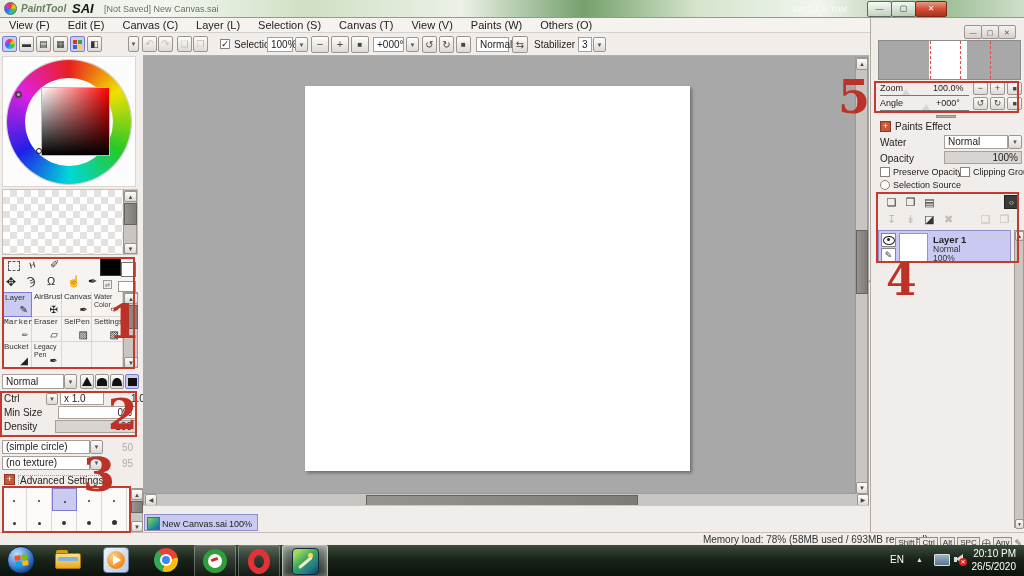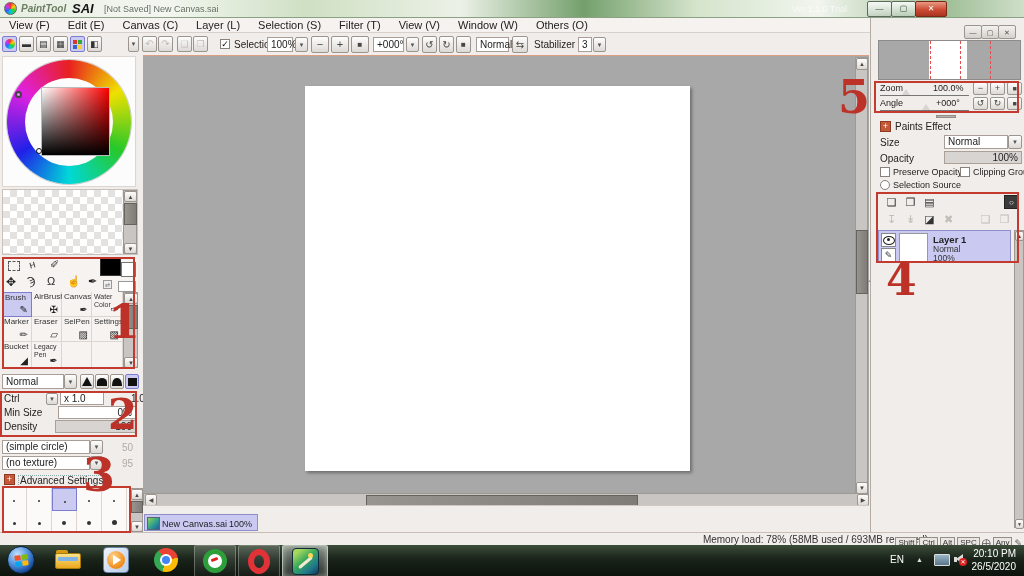--- a/index.html
+++ b/index.html
@@ -73,23 +73,23 @@
     background:linear-gradient(#e89a84,#cc4a32 55%,#a83420);color:#fff;border-color:#7c2616;">✕</div>
 </div>
 
 <div class="abs" style="left:0;top:18px;width:1024px;height:15px;
   background:#f5f2ef;border-bottom:1px solid #d8d0ca;display:flex;align-items:center;font-size:11px;">
   <span style="padding:0 9px;">View (F)</span>
   <span style="padding:0 9px;">Edit (E)</span>
   <span style="padding:0 9px;">Canvas (C)</span>
   <span style="padding:0 9px;">Layer (L)</span>
   <span style="padding:0 9px;">Selection (S)</span>
-  <span style="padding:0 9px;">Filter (T)</span>
+  <span style="padding:0 9px;">Canvas (T)</span>
   <span style="padding:0 9px;">View (V)</span>
-  <span style="padding:0 9px;">Window (W)</span>
+  <span style="padding:0 9px;">Paints (W)</span>
   <span style="padding:0 9px;">Others (O)</span>
 </div>
 
 <div class="abs" style="left:0;top:33px;width:1024px;height:22px;background:#f1edea;">
   <div class="btn sel" style="left:2px;top:3px;width:15px;height:16px;">
     <span style="width:10px;height:10px;border-radius:50%;
       background:conic-gradient(#e33,#fc0,#3c3,#0cc,#36f,#c3e,#e33);display:block;"></span>
   </div>
   <div class="btn" style="left:19px;top:3px;width:15px;height:16px;color:#333;">▬</div>
   <div class="btn" style="left:36px;top:3px;width:15px;height:16px;color:#333;">▤</div>
@@ -176,28 +176,28 @@
     <span class="abs" style="left:65px;top:18px;font-size:11px;color:#222;">☝</span>
     <span class="abs" style="left:86px;top:18px;font-size:11px;color:#222;">✒</span>
     <div class="abs" style="left:119px;top:5px;width:15px;height:15px;background:#fff;border:1px solid #777;"></div>
     <div class="abs" style="left:98px;top:0;width:21px;height:19px;background:#000;border:1px solid #333;"></div>
     <div class="abs" style="left:101px;top:23px;width:9px;height:9px;border:1px solid #999;background:#eee;font-size:6px;color:#777;text-align:center;line-height:8px;">⇄</div>
     <div class="abs" style="left:116px;top:24px;width:18px;height:11px;background:#fff;border:1px solid #999;"></div>
   </div>
 
   <div class="abs" style="left:2px;top:237px;width:136px;height:76px;background:#f6f3f1;">
     <div class="toolcell sel" style="left:0;top:0;width:30px;height:25px;">
-      <span>Brush</span><span class="g">✎</span></div>
+      <span>Layer</span><span class="g">✎</span></div>
     <div class="toolcell" style="left:30px;top:0;width:30px;height:25px;">
       <span>AirBrush</span><span class="g">✠</span></div>
     <div class="toolcell" style="left:60px;top:0;width:30px;height:25px;">
       <span>Canvas</span><span class="g">✒</span></div>
     <div class="toolcell" style="left:90px;top:0;width:31px;height:25px;">
       <span style="font-size:7px;">Water Color</span><span class="g">✑</span></div>
-    <div class="toolcell" style="left:0;top:25px;width:30px;height:25px;">
+    <div class="toolcell" style="left:0;top:25px;width:30px;height:25px;font-family:Liberation Mono, monospace;">
       <span>Marker</span><span class="g">✏</span></div>
     <div class="toolcell" style="left:30px;top:25px;width:30px;height:25px;">
       <span>Eraser</span><span class="g">▱</span></div>
     <div class="toolcell" style="left:60px;top:25px;width:30px;height:25px;">
       <span>SelPen</span><span class="g">▨</span></div>
     <div class="toolcell" style="left:90px;top:25px;width:31px;height:25px;">
       <span>Settings</span><span class="g">▧</span></div>
     <div class="toolcell" style="left:0;top:50px;width:30px;height:26px;">
       <span>Bucket</span><span class="g">◢</span></div>
     <div class="toolcell" style="left:30px;top:50px;width:30px;height:26px;">
@@ -352,21 +352,21 @@
       border-left:4px solid transparent;border-right:4px solid transparent;border-bottom:6px solid #d8d4d1;"></span>
   </div>
   <div class="btn" style="left:102px;top:79px;width:15px;height:13px;">↺</div>
   <div class="btn" style="left:119px;top:79px;width:15px;height:13px;">↻</div>
   <div class="btn" style="left:136px;top:79px;width:15px;height:13px;font-size:7px;">■</div>
 
   <div class="abs" style="left:65px;top:97px;width:20px;height:3px;background:#b8b2ac;border:1px solid #948c86;"></div>
 
   <div class="abs" style="left:9px;top:103px;width:11px;height:11px;background:#c4593a;border:1px solid #8c3a22;color:#fff;font-size:9px;line-height:9px;text-align:center;">+</div>
   <span class="lbl" style="left:24px;top:104px;">Paints Effect</span>
-  <span class="lbl" style="left:9px;top:120px;">Size</span>
+  <span class="lbl" style="left:9px;top:120px;">Water</span>
   <div class="fld" style="left:73px;top:117px;width:64px;height:14px;">
     <span>Normal</span>
   </div>
   <div class="btn" style="left:137px;top:117px;width:14px;height:14px;">
       <span class="ddglyph">▼</span>
     </div>
   <span class="lbl" style="left:9px;top:136px;">Opacity</span>
   <div class="inset" style="left:73px;top:133px;width:78px;height:13px;">
     <span>100%</span>
   </div>

